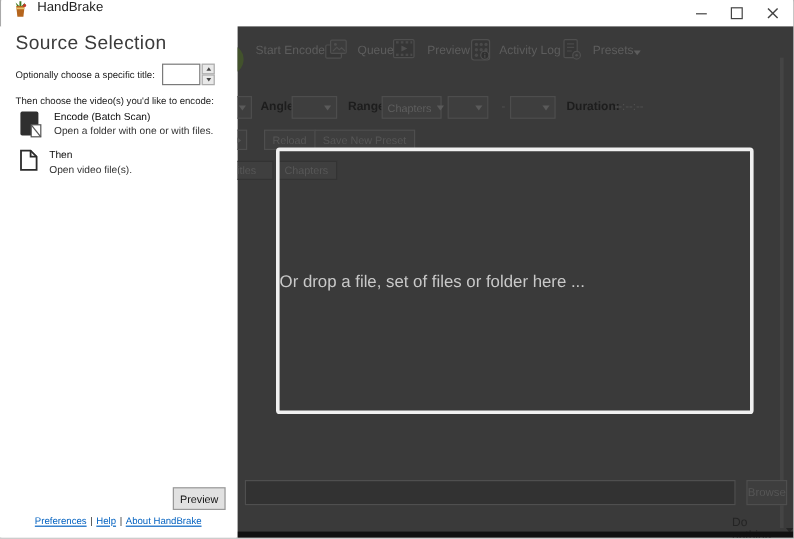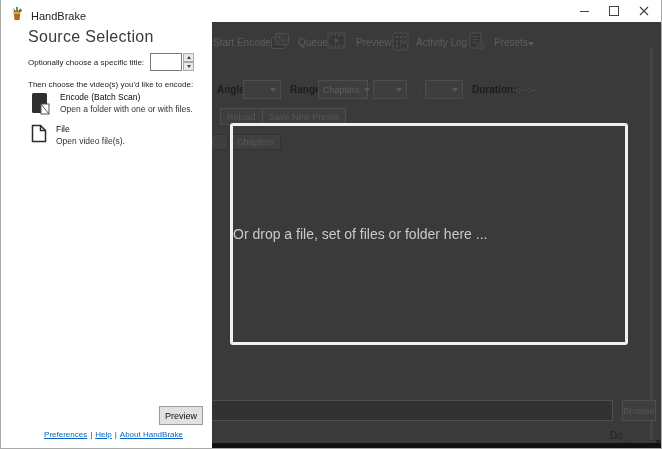--- a/index.html
+++ b/index.html
@@ -1,29 +1,29 @@
 <!DOCTYPE html>
 <html><head>
 <meta charset="utf-8">
 <style>
   html,body{margin:0;padding:0;background:#fff;}
   .screen{position:relative;width:662px;height:449px;overflow:hidden;
     font-family:"Liberation Sans",sans-serif;background:#fff;
     box-shadow:inset 0 0 0 1px #a9a9a9;}
   
   .titlebar{position:absolute;left:1px;top:0;right:1px;height:22px;background:#fff;
-    display:flex;align-items:flex-end;}
+    display:flex;align-items:flex-start;}
   .titlebar .logo{width:16px;height:16px;margin:0 6px 0 8px;flex:0 0 auto;}
   .titlebar .app-title{font-size:11px;color:#222;}
   .win-controls{position:absolute;right:2px;top:0;height:22px;display:flex;}
   .win-btn{width:30px;height:22px;display:flex;align-items:center;justify-content:center;}
   .glyph-min{width:9px;height:1px;background:#444;}
   .glyph-max{width:8px;height:8px;border:1px solid #444;}
   
-  .src-panel{position:absolute;left:15px;top:22px;width:197px;height:426px;background:#fff;z-index:10;}
+  .src-panel{position:absolute;left:0;top:22px;width:197px;height:426px;background:#fff;z-index:10;}
   .src-heading{position:absolute;left:13px;top:6px;font-size:16px;color:#3b3b3b;letter-spacing:.3px;}
   .p-small{font-size:8px;color:#1a1a1a;}
   .title-prompt{position:absolute;left:13px;top:36px;}
   .title-spin{position:absolute;left:135px;top:31px;display:flex;height:18px;}
   .title-input{width:26px;height:16px;border:1px solid #7a7a7a;background:#fff;font-size:9px;padding:0 2px;}
   .spin{width:11px;height:18px;display:flex;flex-direction:column;margin-left:1px;}
   .spin-btn{flex:1;background:#e9e9e9;border:1px solid #ababab;display:flex;align-items:center;justify-content:center;}
   .tri-up{width:0;height:0;border-left:2.5px solid transparent;border-right:2.5px solid transparent;border-bottom:3px solid #444;}
   .tri-dn{width:0;height:0;border-left:2.5px solid transparent;border-right:2.5px solid transparent;border-top:3px solid #444;}
   .encode-prompt{position:absolute;left:13px;top:58px;}
@@ -226,21 +226,21 @@
         <div class="opt-desc">Open a folder with one or with files.</div>
       </div>
     </div>
 
     <div class="src-opt" style="top:102px">
       <svg width="16" height="19" viewBox="0 0 16 19">
         <path d="M1.5 1.5 h8 l5 5 v11 h-13 z" fill="#fff" stroke="#2b2b2b" stroke-width="1.5"></path>
         <path d="M9.5 1.5 v5 h5" fill="none" stroke="#2b2b2b" stroke-width="1.5"></path>
       </svg>
       <div class="txt">
-        <div class="opt-name">File</div>
+        <div class="opt-name">Then</div>
         <div class="opt-desc">Open video file(s).</div>
       </div>
     </div>
 
     <div class="cancel-btn">Preview</div>
 
     <div class="links-row">
       <a>Preferences</a><span class="sep">|</span><a>Help</a><span class="sep">|</span><a>About HandBrake</a>
     </div>
   </div>

